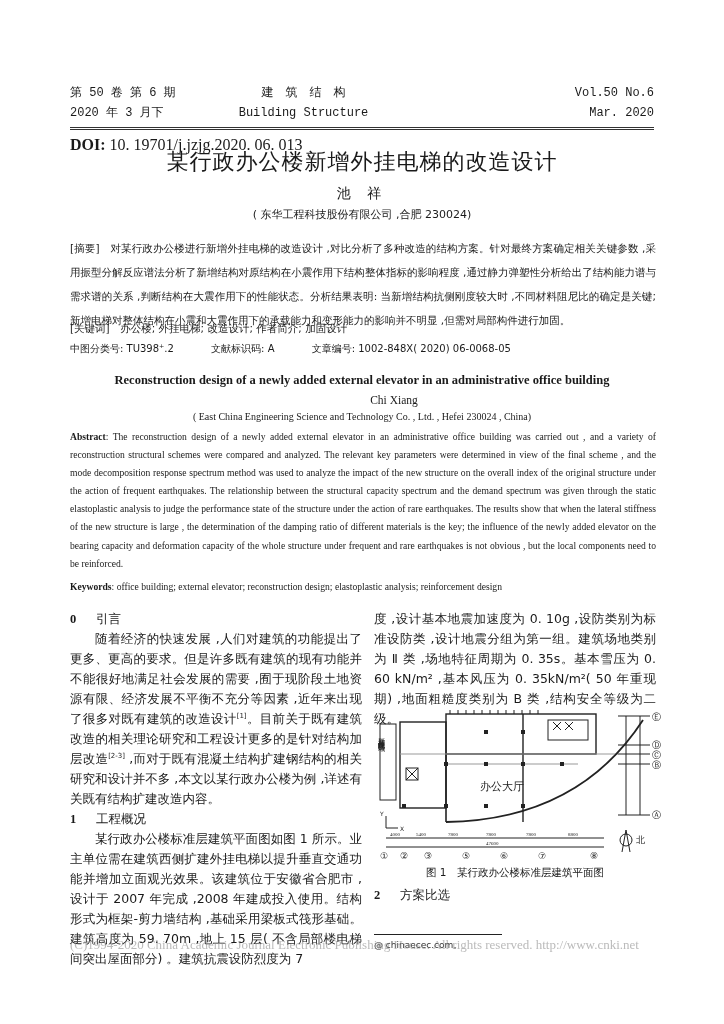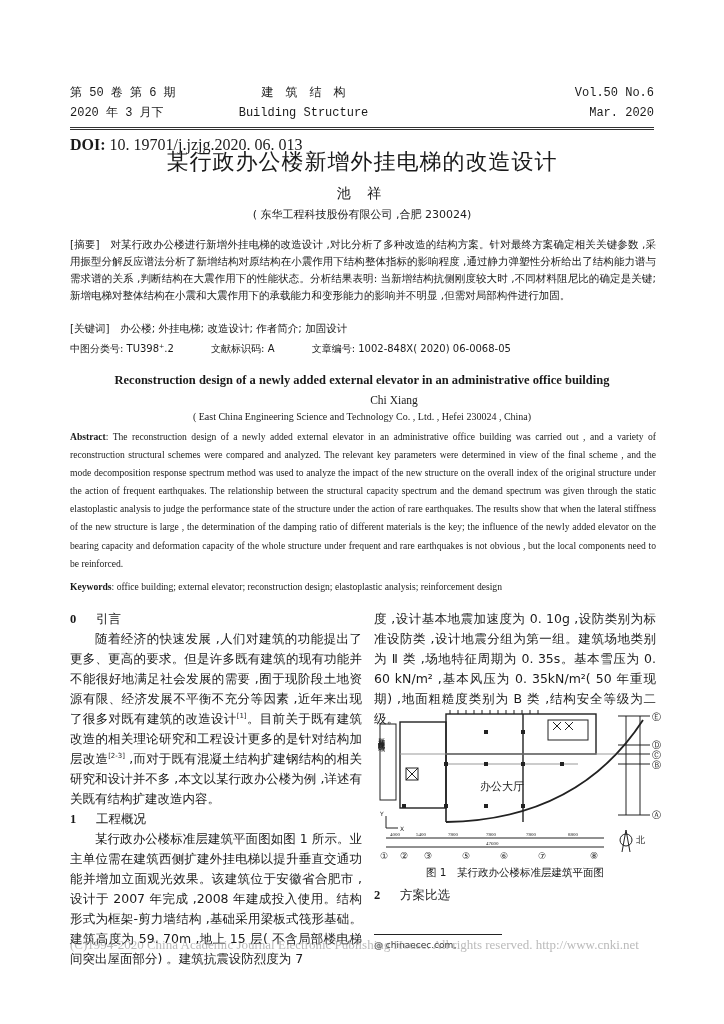--- a/index.html
+++ b/index.html
@@ -17,21 +17,21 @@
   .rule1 { left: 70px; width: 584px; top: 127px; height: 1px; background: #333; }
   .rule2 { left: 70px; width: 584px; top: 129px; height: 1px; background: #333; }
 
   .doi { left: 70px; top: 136px; font-size: 16px; }
   .doi b { font-weight: bold; }
 
   .title-cn { left: 0; width: 724px; text-align: center; top: 147px; font-size: 22px; letter-spacing: 1px; }
   .author-cn { left: 0; width: 724px; text-align: center; top: 185px; font-size: 14px; letter-spacing: 6px; }
   .affil-cn { left: 0; width: 724px; text-align: center; top: 207px; font-size: 11px; }
 
-  .abs-cn { left: 70px; width: 586px; top: 236px; font-size: 10.5px; line-height: 17px; text-align: justify; }
+  .abs-cn { left: 70px; width: 586px; top: 236px; font-size: 10.5px; line-height: 24px; text-align: justify; }
   .kw-cn { left: 70px; top: 322px; font-size: 10.5px; }
   .cls-cn { left: 70px; top: 342px; font-size: 10px; }
   .cls-cn span { margin-right: 34px; }
 
   .title-en { left: 0; width: 724px; text-align: center; top: 373px; font-size: 12.5px; font-weight: bold; }
   .author-en { left: 0; width: 724px; text-align: center; top: 394px; font-size: 11.5px; padding-left: 32px; }
   .affil-en { left: 0; width: 724px; text-align: center; top: 411px; font-size: 10px; }
   .abs-en { left: 70px; width: 586px; top: 428px; font-size: 9.6px; line-height: 18.1px; text-align: justify; }
   .abs-en b, .kw-en b { font-weight: bold; }
   .kw-en { left: 70px; top: 581px; font-size: 9.6px; }

